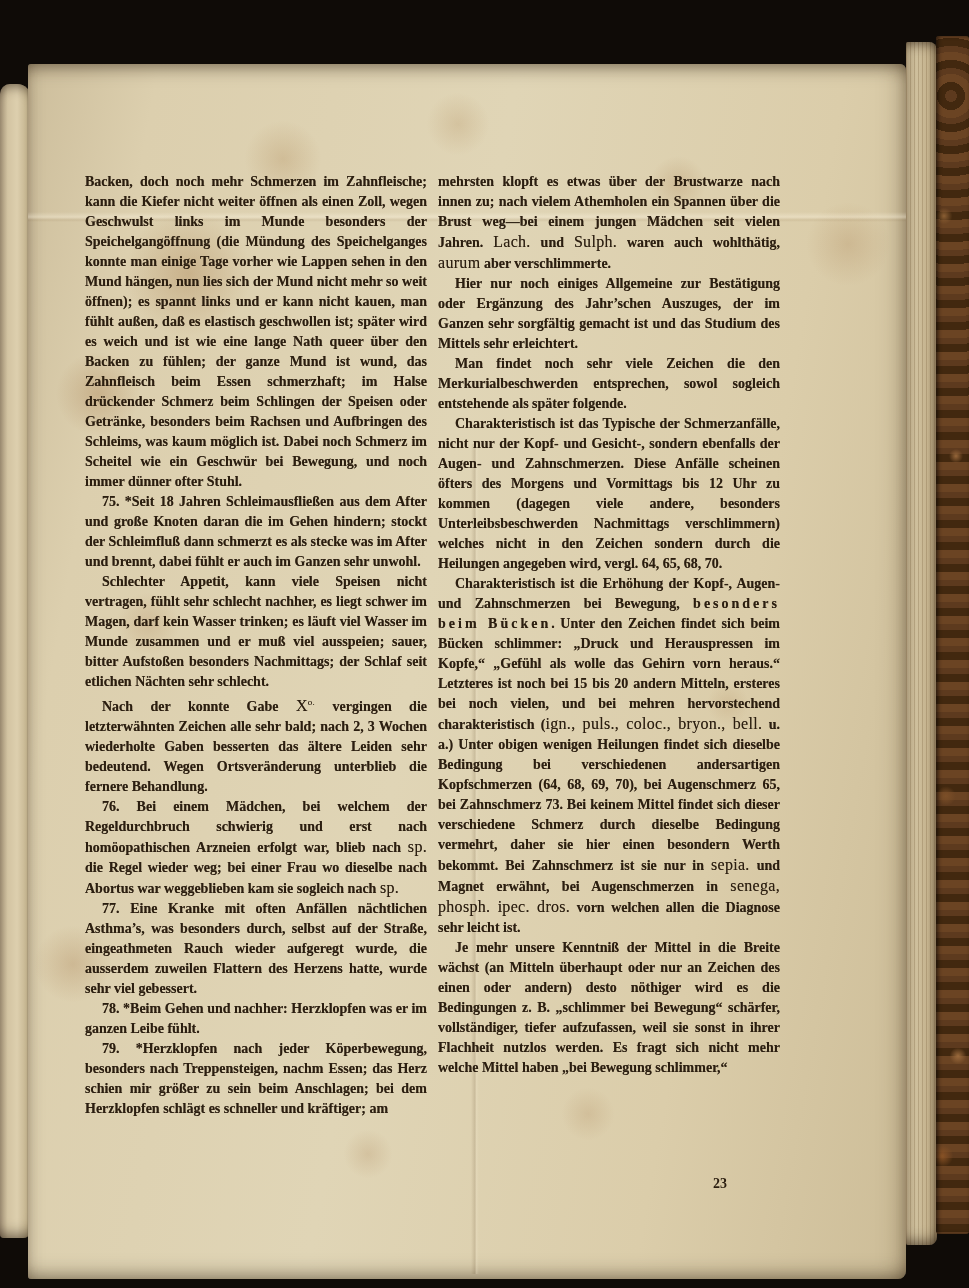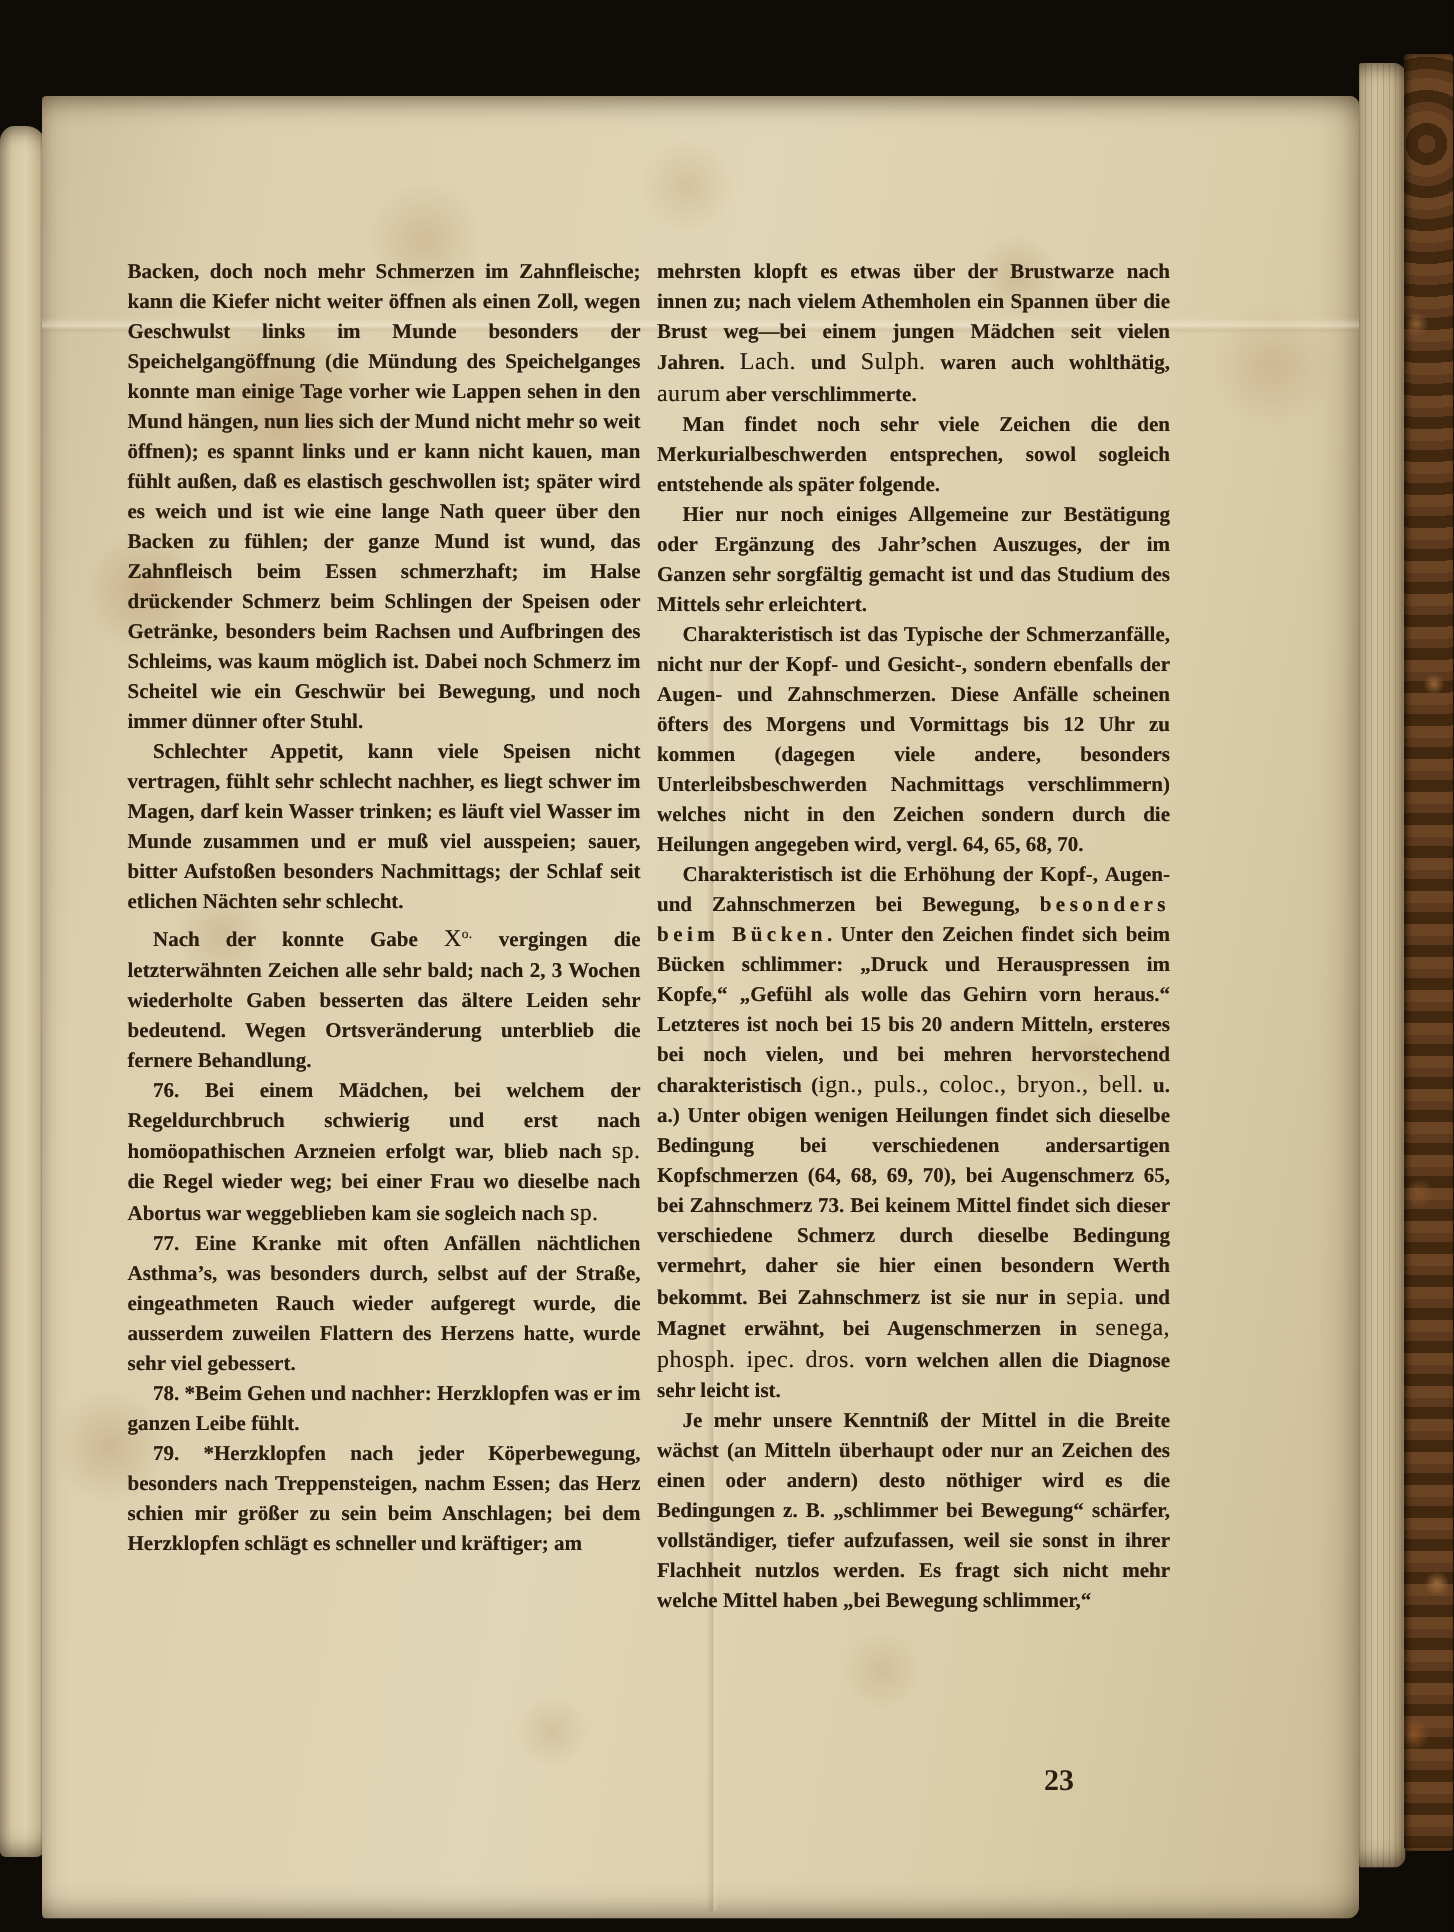--- a/index.html
+++ b/index.html
@@ -74,45 +74,46 @@
   }
   .col-left{left:57px;}
   .col-right{left:410px;}
   .para{margin:0;padding:0;}
   .para.indent{text-indent:17px;}
   .antiqua{font-weight:normal;font-size:16px;letter-spacing:.3px;}
   .sup{font-weight:normal;font-size:9px;vertical-align:super;letter-spacing:.3px;}
   .sperr{letter-spacing:3px;}
   .page-number{
     position:absolute;left:668px;top:1112px;width:48px;
-    font-size:20px;font-weight:bold;color:#2b1e10;text-align:left;
+    font-size:14px;font-weight:bold;color:#2b1e10;text-align:center;
   }
 </style>
 </head>
 <body>
 
 <div class="prev-page-edge"></div>
 
 <div class="book-page">
   <div class="crease-horizontal"></div>
   <div class="crease-vertical"></div>
 
   <div class="text-column col-left">
       <p class="para"><span>Backen, doch noch mehr Schmerzen im Zahnfleische; kann die Kiefer nicht weiter öffnen als einen Zoll, wegen Geschwulst links im Munde besonders der Speichelgangöffnung (die Mündung des Speichelganges konnte man einige Tage vorher wie Lappen sehen in den Mund hängen, nun lies sich der Mund nicht mehr so weit öffnen); es spannt links und er kann nicht kauen, man fühlt außen, daß es elastisch geschwollen ist; später wird es weich und ist wie eine lange Nath queer über den Backen zu fühlen; der ganze Mund ist wund, das Zahnfleisch beim Essen schmerzhaft; im Halse drückender Schmerz beim Schlingen der Speisen oder Getränke, besonders beim Rachsen und Aufbringen des Schleims, was kaum möglich ist. Dabei noch Schmerz im Scheitel wie ein Geschwür bei Bewegung, und noch immer dünner ofter Stuhl.</span></p>
+      <p class="para indent"><span>75. *Seit 18 Jahren Schleimausfließen aus dem After und große Knoten daran die im Gehen hindern; stockt der Schleimfluß dann schmerzt es als stecke was im After und brennt, dabei fühlt er auch im Ganzen sehr unwohl.</span></p>
       <p class="para indent"><span>Schlechter Appetit, kann viele Speisen nicht vertragen, fühlt sehr schlecht nachher, es liegt schwer im Magen, darf kein Wasser trinken; es läuft viel Wasser im Munde zusammen und er muß viel ausspeien; sauer, bitter Aufstoßen besonders Nachmittags; der Schlaf seit etlichen Nächten sehr schlecht.</span></p>
       <p class="para indent"><span>Nach der konnte Gabe </span><span class="antiqua">X</span><span class="sup">o.</span><span> vergingen die letzterwähnten Zeichen alle sehr bald; nach 2, 3 Wochen wiederholte Gaben besserten das ältere Leiden sehr bedeutend. Wegen Ortsveränderung unterblieb die fernere Behandlung.</span></p>
       <p class="para indent"><span>76. Bei einem Mädchen, bei welchem der Regeldurchbruch schwierig und erst nach homöopathischen Arzneien erfolgt war, blieb nach </span><span class="antiqua">sp.</span><span> die Regel wieder weg; bei einer Frau wo dieselbe nach Abortus war weggeblieben kam sie sogleich nach </span><span class="antiqua">sp.</span></p>
       <p class="para indent"><span>77. Eine Kranke mit often Anfällen nächtlichen Asthma’s, was besonders durch, selbst auf der Straße, eingeathmeten Rauch wieder aufgeregt wurde, die ausserdem zuweilen Flattern des Herzens hatte, wurde sehr viel gebessert.</span></p>
       <p class="para indent"><span>78. *Beim Gehen und nachher: Herzklopfen was er im ganzen Leibe fühlt.</span></p>
       <p class="para indent"><span>79. *Herzklopfen nach jeder Köperbewegung, besonders nach Treppensteigen, nachm Essen; das Herz schien mir größer zu sein beim Anschlagen; bei dem Herzklopfen schlägt es schneller und kräftiger; am</span></p>
     </div>
   <div class="text-column col-right">
       <p class="para"><span>mehrsten klopft es etwas über der Brustwarze nach innen zu; nach vielem Athemholen ein Spannen über die Brust weg—bei einem jungen Mädchen seit vielen Jahren. </span><span class="antiqua">Lach.</span><span> und </span><span class="antiqua">Sulph.</span><span> waren auch wohlthätig, </span><span class="antiqua">aurum</span><span> aber verschlimmerte.</span></p>
+      <p class="para indent"><span>Hier nur noch einiges Allgemeine zur Bestätigung oder Ergänzung des Jahr’schen Auszuges, der im Ganzen sehr sorgfältig gemacht ist und das Studium des Mittels sehr erleichtert.</span></p>
       <p class="para indent"><span>Man findet noch sehr viele Zeichen die den Merkurialbeschwerden entsprechen, sowol sogleich entstehende als später folgende.</span></p>
-      <p class="para indent"><span>Hier nur noch einiges Allgemeine zur Bestätigung oder Ergänzung des Jahr’schen Auszuges, der im Ganzen sehr sorgfältig gemacht ist und das Studium des Mittels sehr erleichtert.</span></p>
       <p class="para indent"><span>Charakteristisch ist das Typische der Schmerzanfälle, nicht nur der Kopf- und Gesicht-, sondern ebenfalls der Augen- und Zahnschmerzen. Diese Anfälle scheinen öfters des Morgens und Vormittags bis 12 Uhr zu kommen (dagegen viele andere, besonders Unterleibsbeschwerden Nachmittags verschlimmern) welches nicht in den Zeichen sondern durch die Heilungen angegeben wird, vergl. 64, 65, 68, 70.</span></p>
       <p class="para indent"><span>Charakteristisch ist die Erhöhung der Kopf-, Augen- und Zahnschmerzen bei Bewegung, </span><span class="sperr">besonders beim Bücken</span><span>. Unter den Zeichen findet sich beim Bücken schlimmer: „Druck und Herauspressen im Kopfe,“ „Gefühl als wolle das Gehirn vorn heraus.“ Letzteres ist noch bei 15 bis 20 andern Mitteln, ersteres bei noch vielen, und bei mehren hervorstechend charakteristisch (</span><span class="antiqua">ign., puls., coloc., bryon., bell.</span><span> u. a.) Unter obigen wenigen Heilungen findet sich dieselbe Bedingung bei verschiedenen andersartigen Kopfschmerzen (64, 68, 69, 70), bei Augenschmerz 65, bei Zahnschmerz 73. Bei keinem Mittel findet sich dieser verschiedene Schmerz durch dieselbe Bedingung vermehrt, daher sie hier einen besondern Werth bekommt. Bei Zahnschmerz ist sie nur in </span><span class="antiqua">sepia.</span><span> und Magnet erwähnt, bei Augenschmerzen in </span><span class="antiqua">senega, phosph. ipec. dros.</span><span> vorn welchen allen die Diagnose sehr leicht ist.</span></p>
       <p class="para indent"><span>Je mehr unsere Kenntniß der Mittel in die Breite wächst (an Mitteln überhaupt oder nur an Zeichen des einen oder andern) desto nöthiger wird es die Bedingungen z. B. „schlimmer bei Bewegung“ schärfer, vollständiger, tiefer aufzufassen, weil sie sonst in ihrer Flachheit nutzlos werden. Es fragt sich nicht mehr welche Mittel haben „bei Bewegung schlimmer,“</span></p>
     </div>
 
   <div class="page-number">23</div>
 </div>
 
 <div class="fore-edge"></div>
 <div class="cover-edge"></div>

